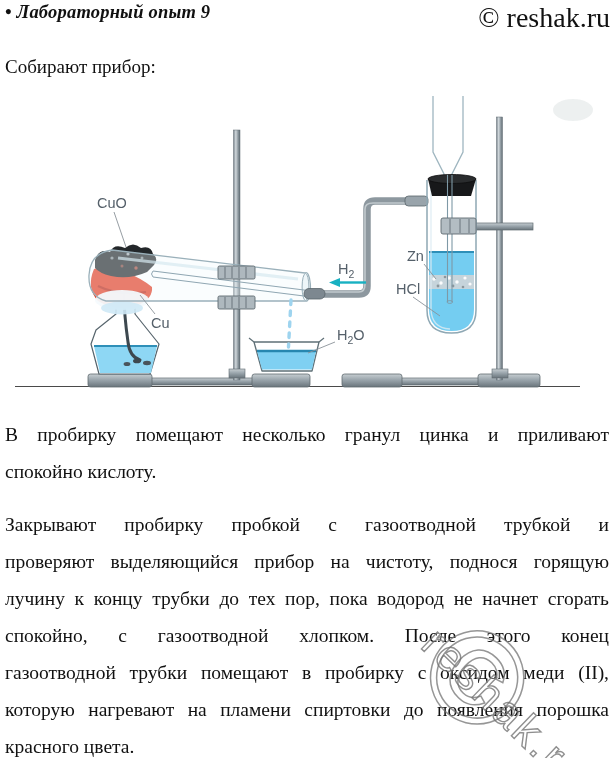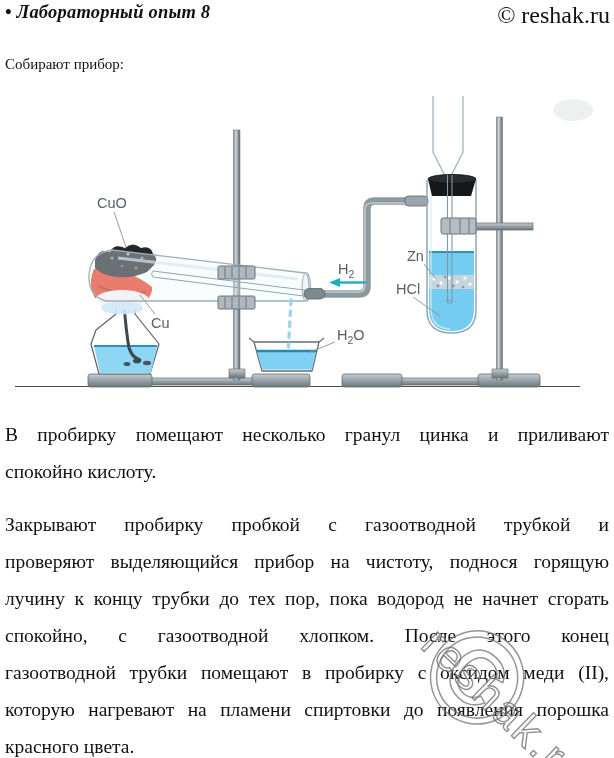--- a/index.html
+++ b/index.html
@@ -3,43 +3,43 @@
 <meta charset="utf-8">
 <style>
   html,body{margin:0;padding:0;}
   body{
     width:614px;height:758px;position:relative;overflow:hidden;
     background:#ffffff;font-family:"Liberation Serif",serif;color:#111;
   }
   .header{position:absolute;top:2px;left:5px;right:4px;display:flex;
     justify-content:space-between;align-items:flex-start;}
   .doc-title{font-weight:bold;font-style:italic;font-size:18.5px;letter-spacing:.2px;}
-  .copyright{font-size:24px;}
-  .intro{position:absolute;top:56px;left:5px;font-size:15px;}
+  .copyright{font-size:28px;}
+  .intro{position:absolute;top:56px;left:5px;font-size:19px;}
   .diagram-wrap{position:absolute;top:90px;left:0;width:614px;height:300px;}
   .para{position:absolute;left:5px;right:5px;font-size:19.5px;line-height:37px;}
   #para1{top:416px;}
   #para2{top:506px;}
   .tline{text-align:justify;text-align-last:justify;white-space:normal;}
   .tline.last{text-align:last;text-align-last:left;}
   .watermark{position:absolute;left:447px;top:618px;transform:rotate(44deg);
     transform-origin:left top;font-family:"Liberation Sans",sans-serif;
     font-size:44px;letter-spacing:3px;color:rgba(255,255,255,0.02);
     -webkit-text-stroke:1.4px rgba(115,115,115,.8);pointer-events:none;}
   .watermark-c{position:absolute;left:428px;top:612px;transform:rotate(44deg);
     font-family:"Liberation Sans",sans-serif;font-size:132px;line-height:1;
     color:rgba(255,255,255,0.02);-webkit-text-stroke:1.5px rgba(115,115,115,.75);
     pointer-events:none;}
   svg text{font-family:"Liberation Sans",sans-serif;fill:#55606a;}
 </style>
 </head>
 <body>
 
 <div class="header">
-  <span class="doc-title">• Лабораторный опыт 8</span>
+  <span class="doc-title">• Лабораторный опыт 9</span>
   <span class="copyright">© reshak.ru</span>
 </div>
 
 <div class="intro">Собирают прибор:</div>
 
 <div class="diagram-wrap">
 <svg width="614" height="300" viewBox="0 0 614 300">
   <defs>
     <linearGradient id="metalV" x1="0" y1="0" x2="1" y2="0">
       <stop offset="0" stop-color="#77828a"></stop>

